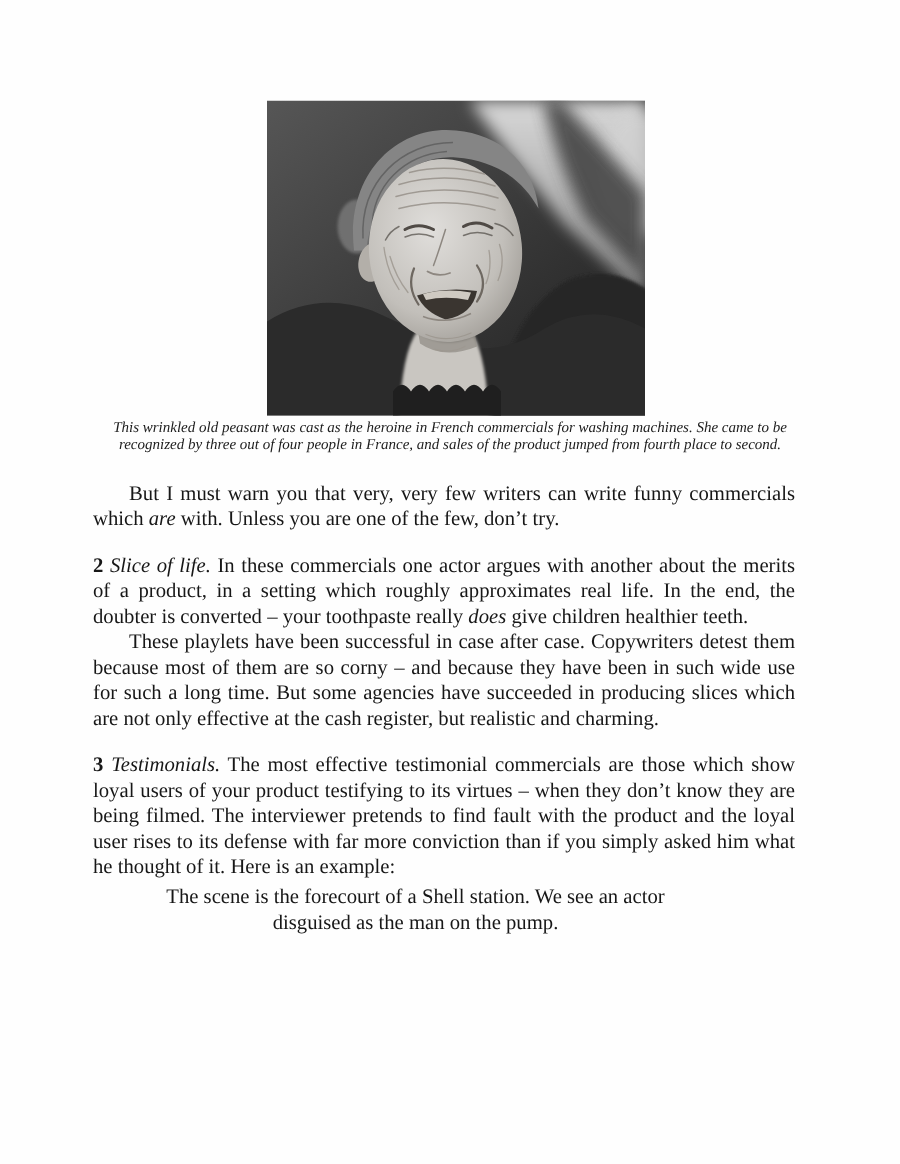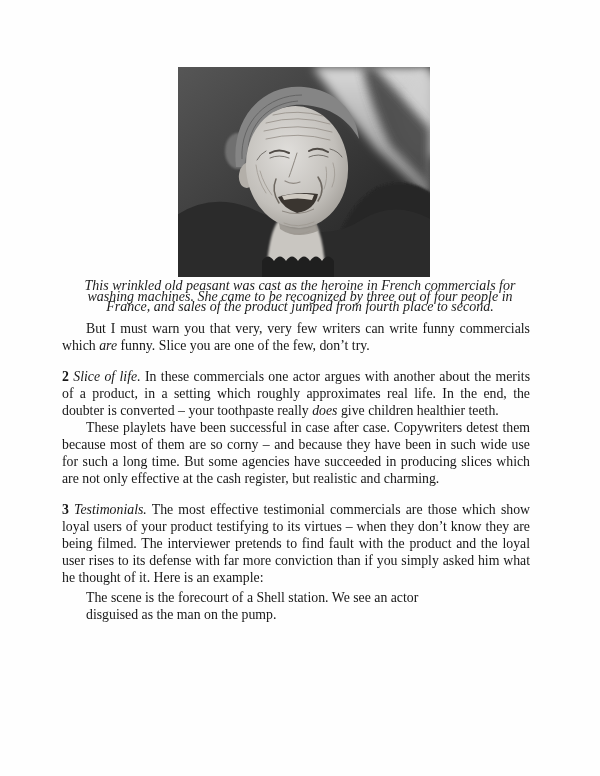--- a/index.html
+++ b/index.html
@@ -19,41 +19,41 @@
     left: 178px; top: 67px;
     width: 252px; height: 210px;
   }
   .photo-wrap svg { display: block; width: 252px; height: 210px; }
   .caption {
     position: absolute;
     left: 65px; top: 281px;
     width: 470px;
     text-align: center;
     font-style: italic;
-    font-size: 14px;
+    font-size: 10px;
     line-height: 10.5px;
     color: #1c1c1c;
   }
   .body-text {
     position: absolute;
     left: 62px; top: 320px;
     width: 468px;
     font-size: 13.8px;
     line-height: 17px;
     color: #171717;
     text-align: justify;
   }
   .para { margin: 0; }
   .para.indent { text-indent: 24px; }
   .para.gap { margin-top: 14px; }
   .para.quote {
     margin-top: 3px;
     margin-left: 24px;
     width: 382px;
-    text-align: left;
+    text-align: center;
   }
   .seg-italic { font-style: italic; margin-top: 32px; }
   .seg-bold { font-weight: bold; }
 </style>
 </head>
 <body>
 
 <div class="page">
 
   <figure class="photo-wrap" style="margin:0">
@@ -145,20 +145,20 @@
           <path d="M104,129 Q119,125 136,128 L134,133 Q119,130 106,133 Z" fill="#cfcac2"></path>
           <path d="M104,144 Q120,150 136,142" stroke="#8d8780" stroke-width="1" fill="none"></path>
         </g>
       </g>
     </svg>
   </figure>
 
   <div class="caption">This wrinkled old peasant was cast as the heroine in French commercials for washing machines. She came to be recognized by three out of four people in France, and sales of the product jumped from fourth place to second.</div>
 
   <main class="body-text" id="paragraphs">
-      <p class="para indent"><span>But I must warn you that very, very few writers can write funny commercials which </span><span class="seg-italic">are</span><span> funny. Slice you are one of the few, don’t try.</span></p>
+      <p class="para indent"><span>But I must warn you that very, very few writers can write funny commercials which </span><span class="seg-italic">are</span><span> with. Unless you are one of the few, don’t try.</span></p>
       <p class="para gap"><span class="seg-bold">2</span><span> </span><span class="seg-italic">Slice of life.</span><span> In these commercials one actor argues with another about the merits of a product, in a setting which roughly approximates real life. In the end, the doubter is converted – your toothpaste really </span><span class="seg-italic">does</span><span> give children healthier teeth.</span></p>
       <p class="para indent"><span>These playlets have been successful in case after case. Copywriters detest them because most of them are so corny – and because they have been in such wide use for such a long time. But some agencies have succeeded in producing slices which are not only effective at the cash register, but realistic and charming.</span></p>
       <p class="para gap"><span class="seg-bold">3</span><span> </span><span class="seg-italic">Testimonials.</span><span> The most effective testimonial commercials are those which show loyal users of your product testifying to its virtues – when they don’t know they are being filmed. The interviewer pretends to find fault with the product and the loyal user rises to its defense with far more conviction than if you simply asked him what he thought of it. Here is an example:</span></p>
       <p class="para quote"><span>The scene is the forecourt of a Shell station. We see an actor disguised as the man on the pump.</span></p>
     </main>
 
 </div>
 
 </body></html>

